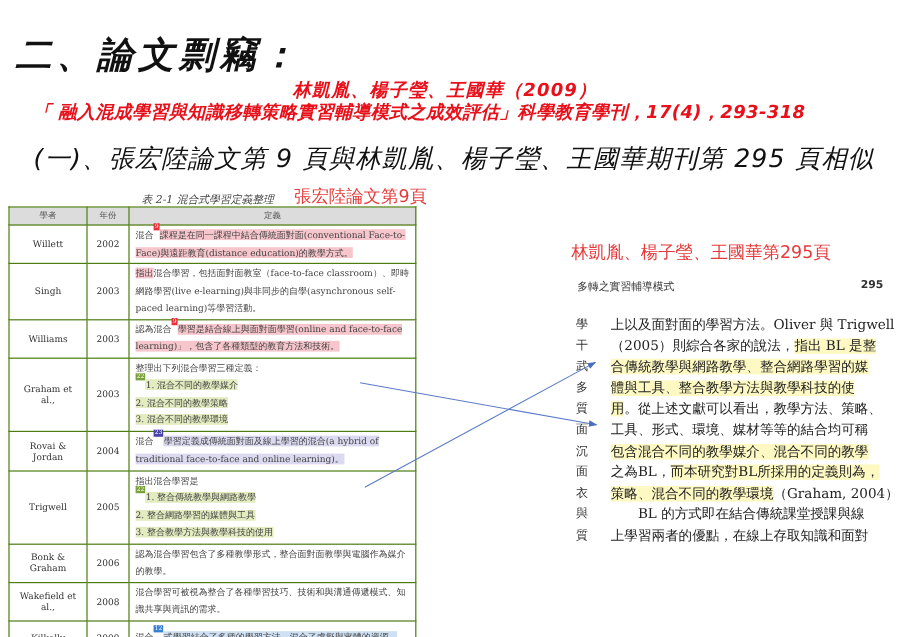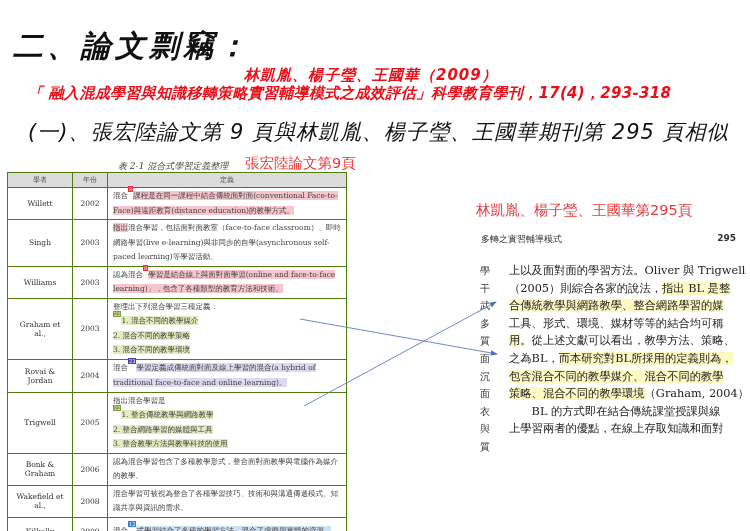--- a/index.html
+++ b/index.html
@@ -140,24 +140,25 @@
   <div>面</div>
   <div>衣</div>
   <div>與</div>
   <div>質</div>
 </div>
 
 <div class="abs journal-body">
   <div class="ln"><span>上以及面對面的學習方法。Oliver 與 Trigwell</span></div>
   <div class="ln"><span>（2005）則綜合各家的說法，</span><span class="hl-yellow">指出 BL 是整</span></div>
   <div class="ln"><span class="hl-yellow">合傳統教學與網路教學、整合網路學習的媒</span></div>
+  <div class="ln"><span class="hl-yellow">體與工具、整合教學方法與教學科技的使</span></div>
+  <div class="ln"><span class="hl-yellow">用</span><span>。從上述文獻可以看出，教學方法、策略、</span></div>
   <div class="ln"><span>工具、形式、環境、媒材等等的結合均可稱</span></div>
-  <div class="ln"><span class="hl-yellow">用</span><span>。從上述文獻可以看出，教學方法、策略、</span></div>
+  <div class="ln"><span class="hl-yellow">包含混合不同的教學媒介、混合不同的教學</span></div>
   <div class="ln"><span>之為BL，</span><span class="hl-yellow">而本研究對BL所採用的定義則為，</span></div>
-  <div class="ln"><span class="hl-yellow">包含混合不同的教學媒介、混合不同的教學</span></div>
   <div class="ln"><span class="hl-yellow">策略、混合不同的教學環境</span><span>（Graham, 2004）。</span></div>
   <div class="ln"><span>　　BL 的方式即在結合傳統課堂授課與線</span></div>
   <div class="ln"><span>上學習兩者的優點，在線上存取知識和面對</span></div>
 </div>
 
 <svg class="arrows" width="750" height="531">
   <defs>
     <marker id="ah" markerWidth="8" markerHeight="6" refX="7" refY="3" orient="auto">
       <path d="M0,0 L8,3 L0,6 Z" fill="#4a6fc0"></path>
     </marker>

